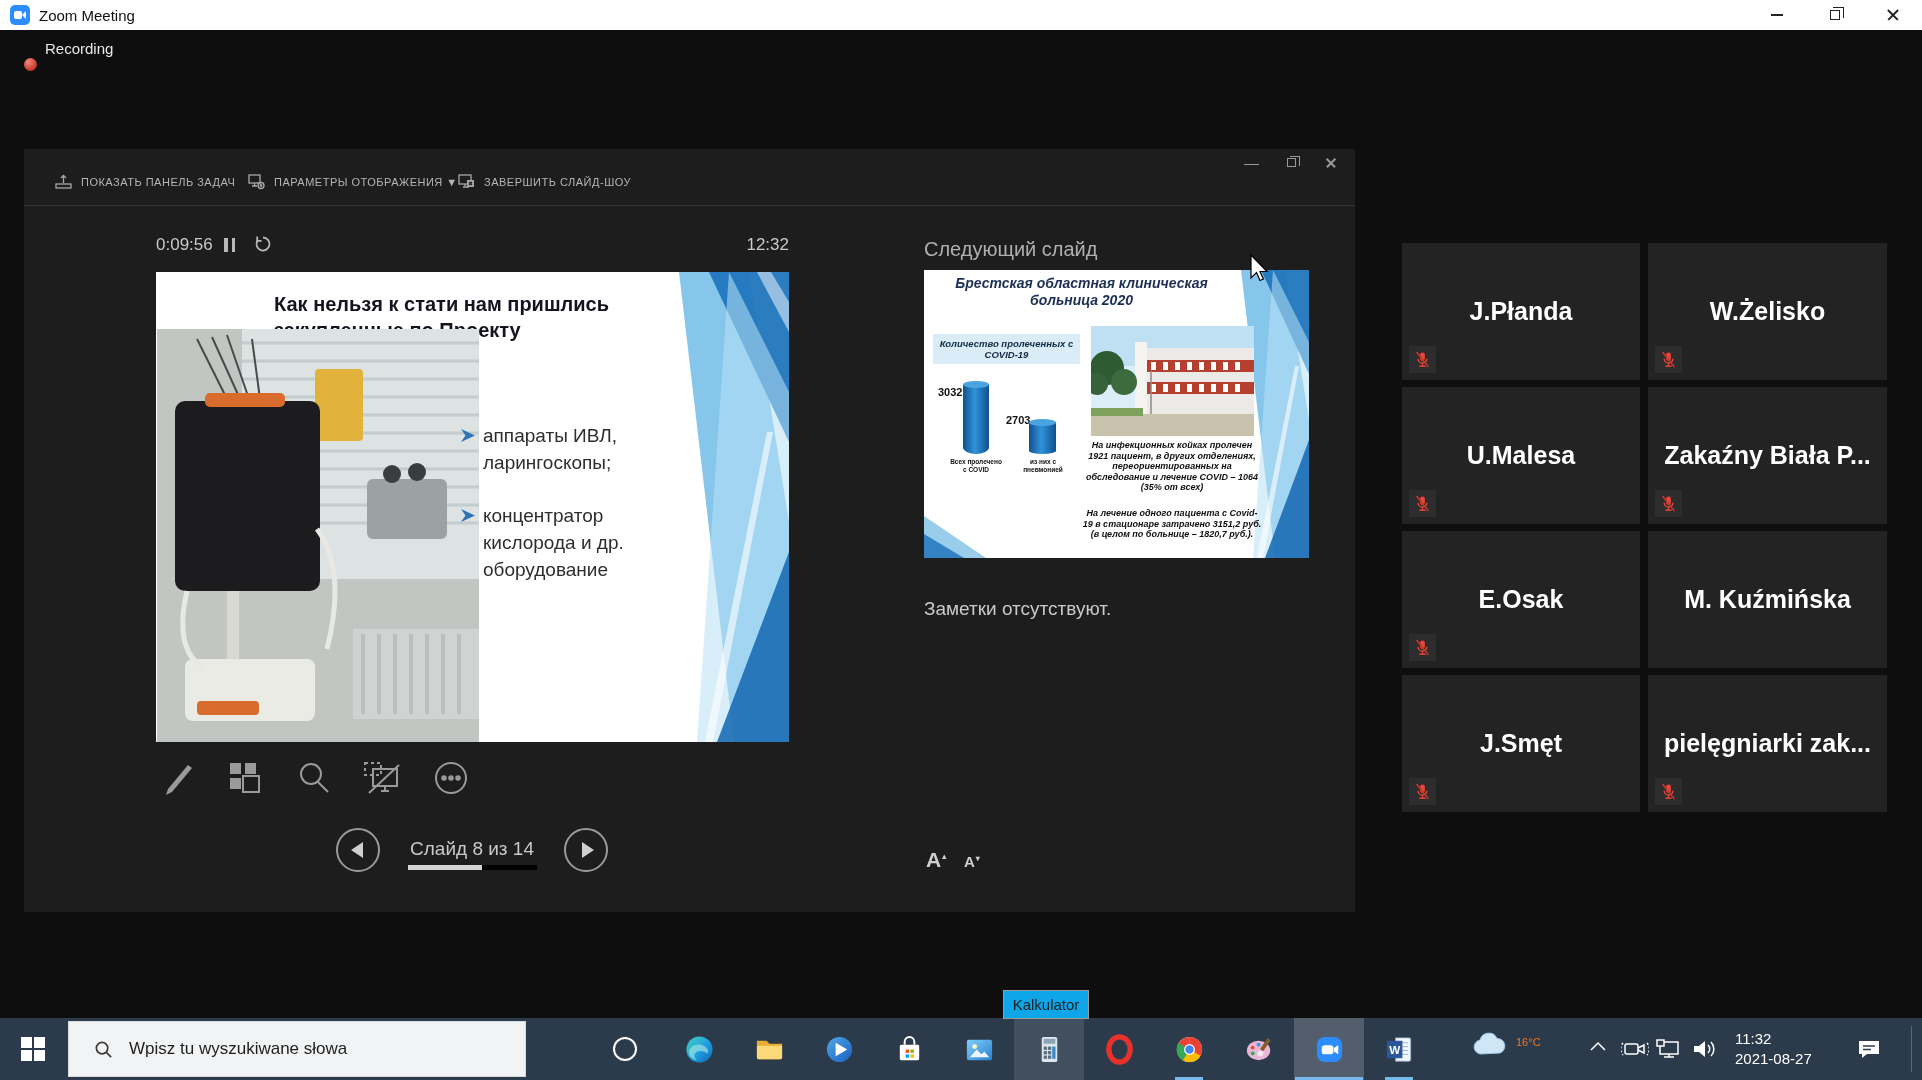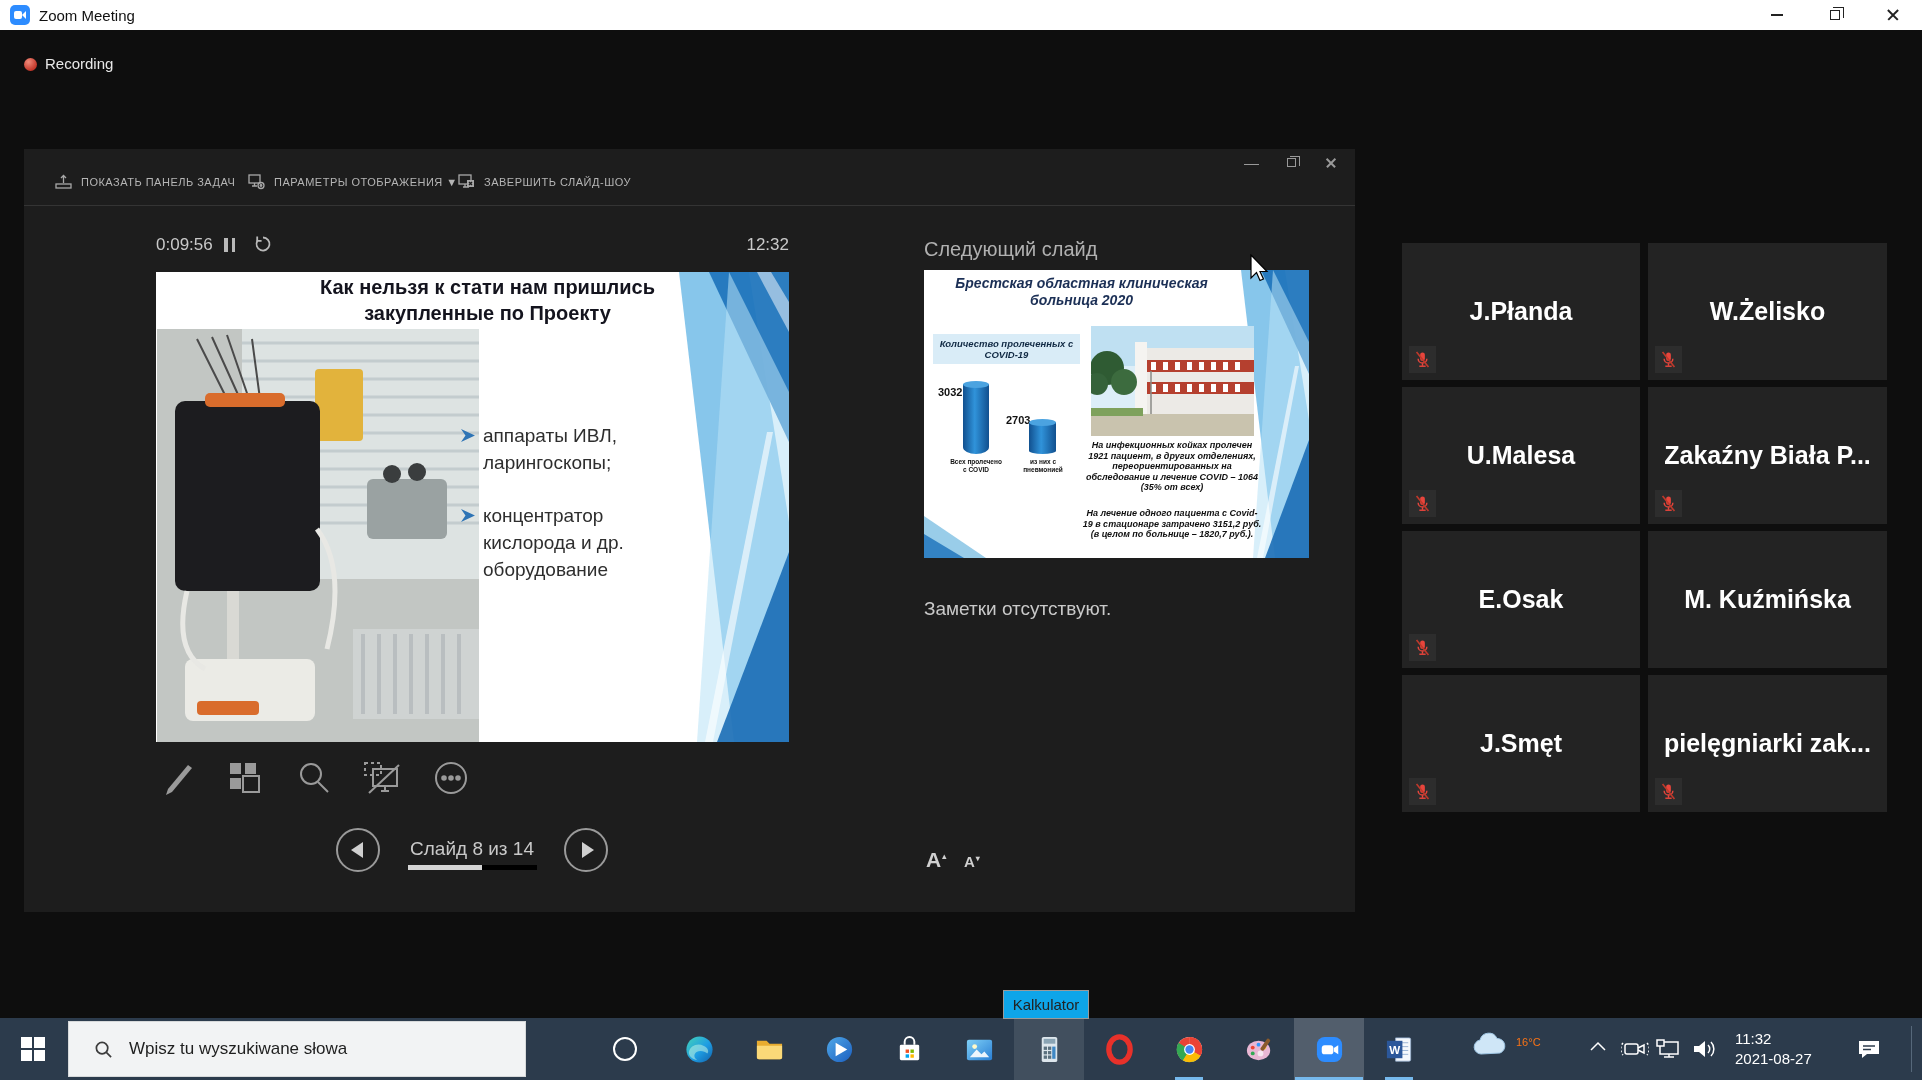--- a/index.html
+++ b/index.html
@@ -24,21 +24,21 @@
   .glyph-restore:before { content:""; position:absolute; left:2px; top:-4px; width:10px; height:10px;
                           border:1.2px solid #222; border-left:none; border-bottom:none; }
   .glyph-close { position:relative; width:12px; height:12px; }
   .glyph-close:before,.glyph-close:after { content:""; position:absolute; left:-1px; top:5px; width:14px; height:1.5px; background:#222; }
   .glyph-close:before { transform:rotate(45deg); } .glyph-close:after { transform:rotate(-45deg); }
 
   
   .meeting { position:absolute; left:0; top:30px; width:1922px; height:988px; background:#0e0e0e; }
   .rec-dot { position:absolute; left:24px; top:28px; width:13px; height:13px; border-radius:50%;
              background:radial-gradient(circle at 35% 30%, #f08a7a, #c3372a 70%); }
-  .rec-label { position:absolute; left:45px; top:25px; font-size:15px; color:#e8e8e8; }
+  .rec-label { position:absolute; left:45px; top:10px; font-size:15px; color:#e8e8e8; }
 
   .share { position:absolute; left:24px; top:119px; width:1331px; height:763px; background:#1d1d1d; }
 
   
   .ppt-btn { position:absolute; top:143px; display:flex; align-items:center; gap:9px;
              color:#b5b5b5; font-size:11px; letter-spacing:.5px; cursor:default; }
   .ppt-sep { position:absolute; left:24px; top:175px; width:1331px; height:1px; background:#343434; }
   .ppt-ico { width:17px; height:17px; }
   .ppt-ico svg { width:100%; height:100%; stroke:#a8a8a8; fill:none; stroke-width:1.3; }
   .pwin { position:absolute; top:126px; display:flex; gap:28px; }
@@ -50,21 +50,21 @@
   .p-x:before { transform:rotate(45deg);} .p-x:after { transform:rotate(-45deg);}
 
   .timer { position:absolute; left:156px; top:205px; font-size:17px; color:#c9c9c9; }
   .pause-btn { position:absolute; left:224px; top:208px; display:flex; gap:4px; }
   .pause-btn i { display:block; width:3.5px; height:14px; background:#b9b9b9; }
   .replay-btn { position:absolute; left:254px; top:205px; width:18px; height:18px; }
   .clock { position:absolute; left:700px; top:205px; width:89px; text-align:right; font-size:17px; color:#c9c9c9; }
 
   
   .slide { position:absolute; left:156px; top:242px; width:633px; height:470px; background:#ffffff; overflow:hidden; }
-  .slide-title { position:absolute; left:118px; right:88px; top:2px; text-align:center;
+  .slide-title { position:absolute; left:118px; right:88px; top:19px; text-align:left;
                  font-weight:bold; font-size:20px; line-height:26px; color:#14141e; }
   .bullets { position:absolute; left:327px; top:150px; width:202px; }
   .bullet { position:relative; margin-bottom:26px; font-size:19px; line-height:27px; color:#2e2e2e; padding-left:0; }
   .b-arrow { position:absolute; left:-22px; top:7px; width:14px; height:13px; background:#2e74b5;
              clip-path:polygon(0 0,100% 50%,0 100%,32% 50%); }
 
   
   .tool { position:absolute; width:42px; height:42px; top:727px; }
   .tool svg { width:100%; height:100%; stroke:#9a9a9a; fill:none; stroke-width:2; }
   .nav-circle { position:absolute; top:798px; width:44px; height:44px; border:2px solid #9a9a9a; border-radius:50%;

